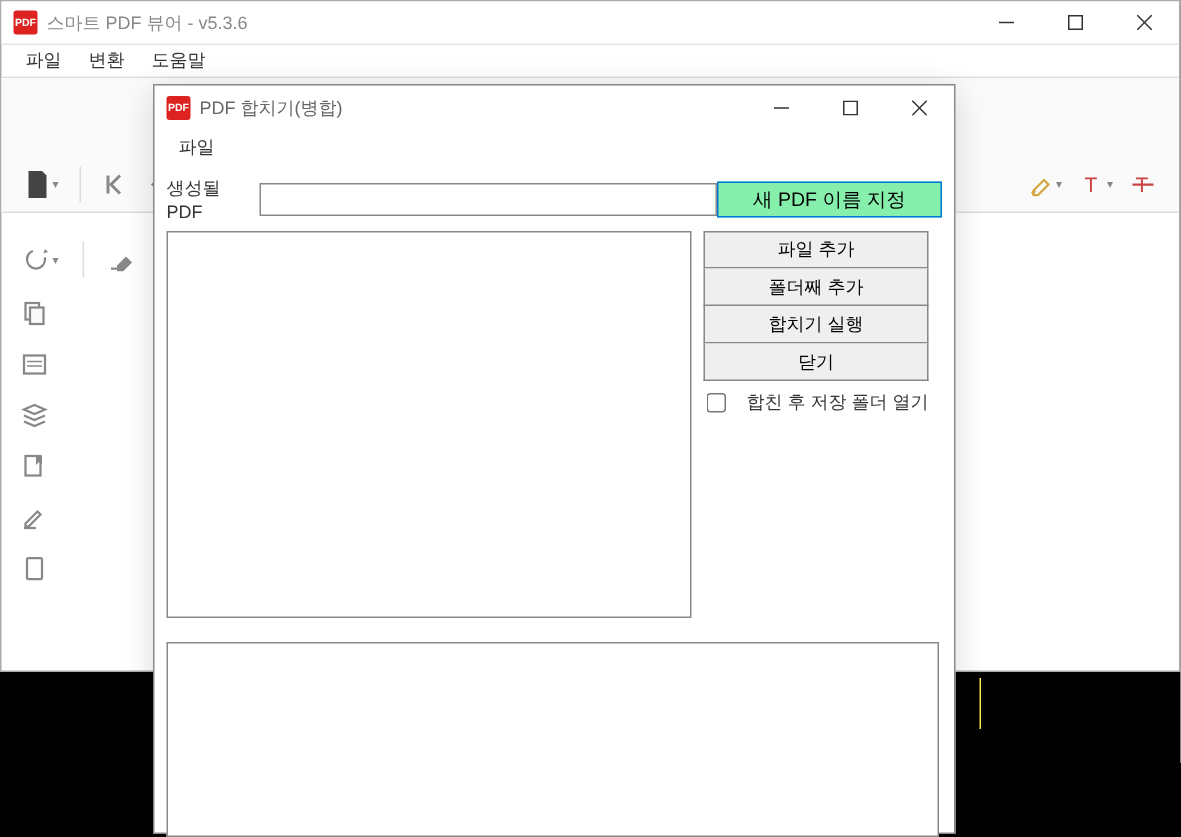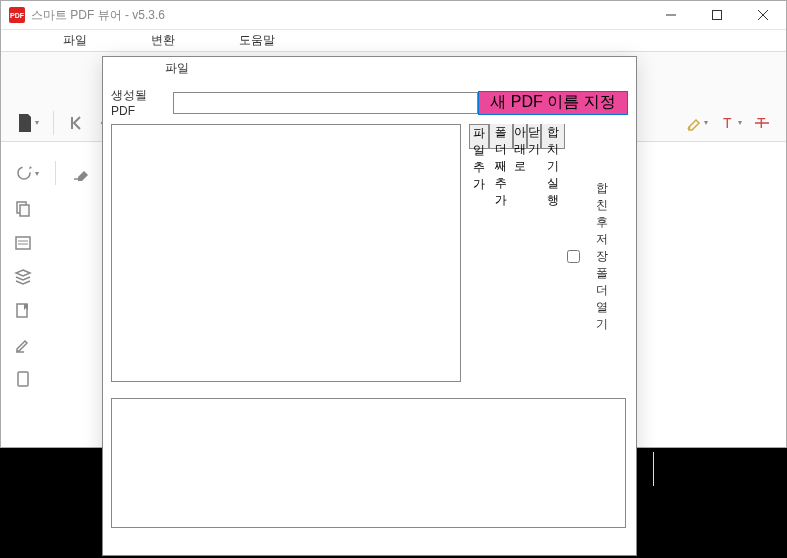--- a/index.html
+++ b/index.html
@@ -9,21 +9,21 @@
 .main-window { position: absolute; left: 0; top: 0; width: 787px; height: 448px; background: #fff; border: 1px solid #aaa; }
 .main-titlebar { height: 29px; background: #fff; display: flex; align-items: center; padding-left: 8px; border-bottom: 1px solid #e5e5e5; }
 .main-icon { width: 16px; height: 16px; background: #d22; border-radius: 2px; display: flex; align-items: center; justify-content: center; margin-right: 6px; }
 .main-icon span { color: #fff; font-size: 7px; font-weight: bold; }
 .main-title { color: #888; font-size: 12px; flex: 1; }
 .win-controls { display: flex; height: 31px; }
 .win-btn { width: 46px; height: 31px; display: flex; align-items: center; justify-content: center; cursor: pointer; }
 .win-btn svg { width: 10px; height: 10px; }
 
 .main-menubar { height: 22px; display: flex; align-items: center; padding-left: 8px; gap: 2px; font-size: 12px; color: #333; border-bottom: 1px solid #ddd; }
-.menu-item { padding: 2px 8px; cursor: pointer; margin-left: 46px; }
+.menu-item { padding: 2px 8px; cursor: pointer; }
 
 .toolbar { height: 90px; background: #fafafa; padding-top: 52px; border-bottom: 1px solid #ddd; display: flex; align-items: center; padding-left: 12px; gap: 6px; }
 .tb-item { display: flex; align-items: center; height: 28px; padding: 0 4px; color: #555; cursor: pointer; }
 .tb-sep { width: 1px; height: 24px; background: #ddd; margin: 0 4px; }
 .dropdown-arrow { font-size: 8px; color: #888; margin-left: 2px; }
 .tb-right { margin-left: auto; margin-right: 12px; display: flex; gap: 4px; }
 .sb-item { width: 24px; height: 24px; display: flex; align-items: center; justify-content: center; cursor: pointer; }
 
 .tb-group2 { position: absolute; left: 10px; top: 158px; display: flex; gap: 8px; align-items: center; color: #888; }
 
@@ -35,30 +35,30 @@
 .dlg-title { color: #666; font-size: 12px; flex: 1; }
 .dlg-controls { display: flex; margin-left: auto; }
 .dlg-btn { width: 46px; height: 30px; display: flex; align-items: center; justify-content: center; cursor: pointer; }
 
 .dlg-menubar { height: 22px; display: flex; align-items: center; padding-left: 8px; font-size: 12px; color: #333; border-top: 0; }
 
 .dlg-body { padding: 8px; }
 .row1 { display: flex; align-items: center; gap: 0; margin-bottom: 6px; }
 .row1-label { font-size: 12px; color: #333; width: 62px; }
 .row1-input { flex: 1; height: 22px; border: 1px solid #888; padding: 0 4px; font-size: 12px; }
-.btn-primary { width: 150px; height: 24px; background: #ec4899; border: 1px solid #0078d7; font-size: 16px; cursor: pointer; }
+.btn-primary { width: 150px; height: 24px; background: #86efac; border: 1px solid #0078d7; font-size: 13px; cursor: pointer; }
 
 .row2 { display: flex; gap: 8px; }
 .listbox { width: 350px; height: 258px; border: 1px solid #888; background: #fff; }
 
-.btn-col { width: 150px; display: flex; flex-direction: row; gap: 0; }
+.btn-col { width: 150px; display: flex; flex-direction: column; gap: 0; }
 .btn-col button { height: 25px; border: 1px solid #888; background: #efefef; font-size: 12px; cursor: pointer; border-top: none; }
 .btn-col button:first-child { border-top: 1px solid #888; }
 
-.chk-row { display: flex; align-items: center; gap: 16px; margin-top: 6px; font-size: 12px; color: #333; padding-left: 2px; }
+.chk-row { display: flex; align-items: center; gap: 6px; margin-top: 6px; font-size: 12px; color: #333; padding-left: 2px; justify-content: space-between; }
 .chk-row input { width: 13px; height: 13px; }
 
 .textarea-bottom { width: 515px; height: 130px; border: 1px solid #888; background: #fff; margin-top: 16px; }
 
 .sb-icons { position: absolute; left: 10px; top: 196px; display: flex; flex-direction: column; gap: 10px; color: #777; }
 
 
 .yellow-line { position: absolute; left: 653px; top: 452px; width: 1px; height: 34px; background: #fce94f; }
 
 </style>
@@ -186,37 +186,60 @@
       </div>
     <div class="sb-item">
         <svg width="18" height="18" viewBox="0 0 18 18">
           <rect x="4" y="2" width="10" height="14" rx="1" fill="none" stroke="#888" stroke-width="1.5"></rect>
         </svg>
       </div>
   </div>
 </div>
 
 <div class="dialog">
+  <div class="dlg-titlebar">
+    <div class="dlg-icon">
+        <span>PDF</span>
+      </div>
+    <div class="dlg-title">PDF 합치기(병합)</div>
+    <div class="dlg-controls">
+      <div class="dlg-btn">
+          <svg width="10" height="10" viewBox="0 0 10 10">
+            <line x1="0" y1="5" x2="10" y2="5" stroke="#333"></line>
+          </svg>
+        </div>
+      <div class="dlg-btn">
+          <svg width="10" height="10" viewBox="0 0 10 10">
+            <rect x="0.5" y="0.5" width="9" height="9" fill="none" stroke="#333"></rect>
+          </svg>
+        </div>
+      <div class="dlg-btn close">
+          <svg width="10" height="10" viewBox="0 0 10 10">
+            <line x1="0" y1="0" x2="10" y2="10" stroke="#333"></line>
+            <line x1="10" y1="0" x2="0" y2="10" stroke="#333"></line>
+          </svg>
+        </div>
+    </div>
+  </div>
   <div class="dlg-menubar">
     <div class="menu-item">파일</div>
   </div>
   <div class="dlg-body">
     <div class="row1">
       <div class="row1-label">생성될 PDF</div>
       <input class="row1-input" type="text" value="" style="">
       <button class="btn-primary">새 PDF 이름 지정</button>
     </div>
     <div class="row2">
       <div class="listbox"></div>
       <div class="btn-col">
         <button>파일 추가</button>
         <button>폴더째 추가</button>
-        <button>아래로</button>
+        <button>합치기 실행</button>
         <button>닫기</button>
-        <button>합치기 실행</button>
         <div class="chk-row">
           <input type="checkbox" style="">
           <span>합친 후 저장 폴더 열기</span>
         </div>
       </div>
     </div>
     <div class="textarea-bottom"></div>
   </div>
 </div>
 

